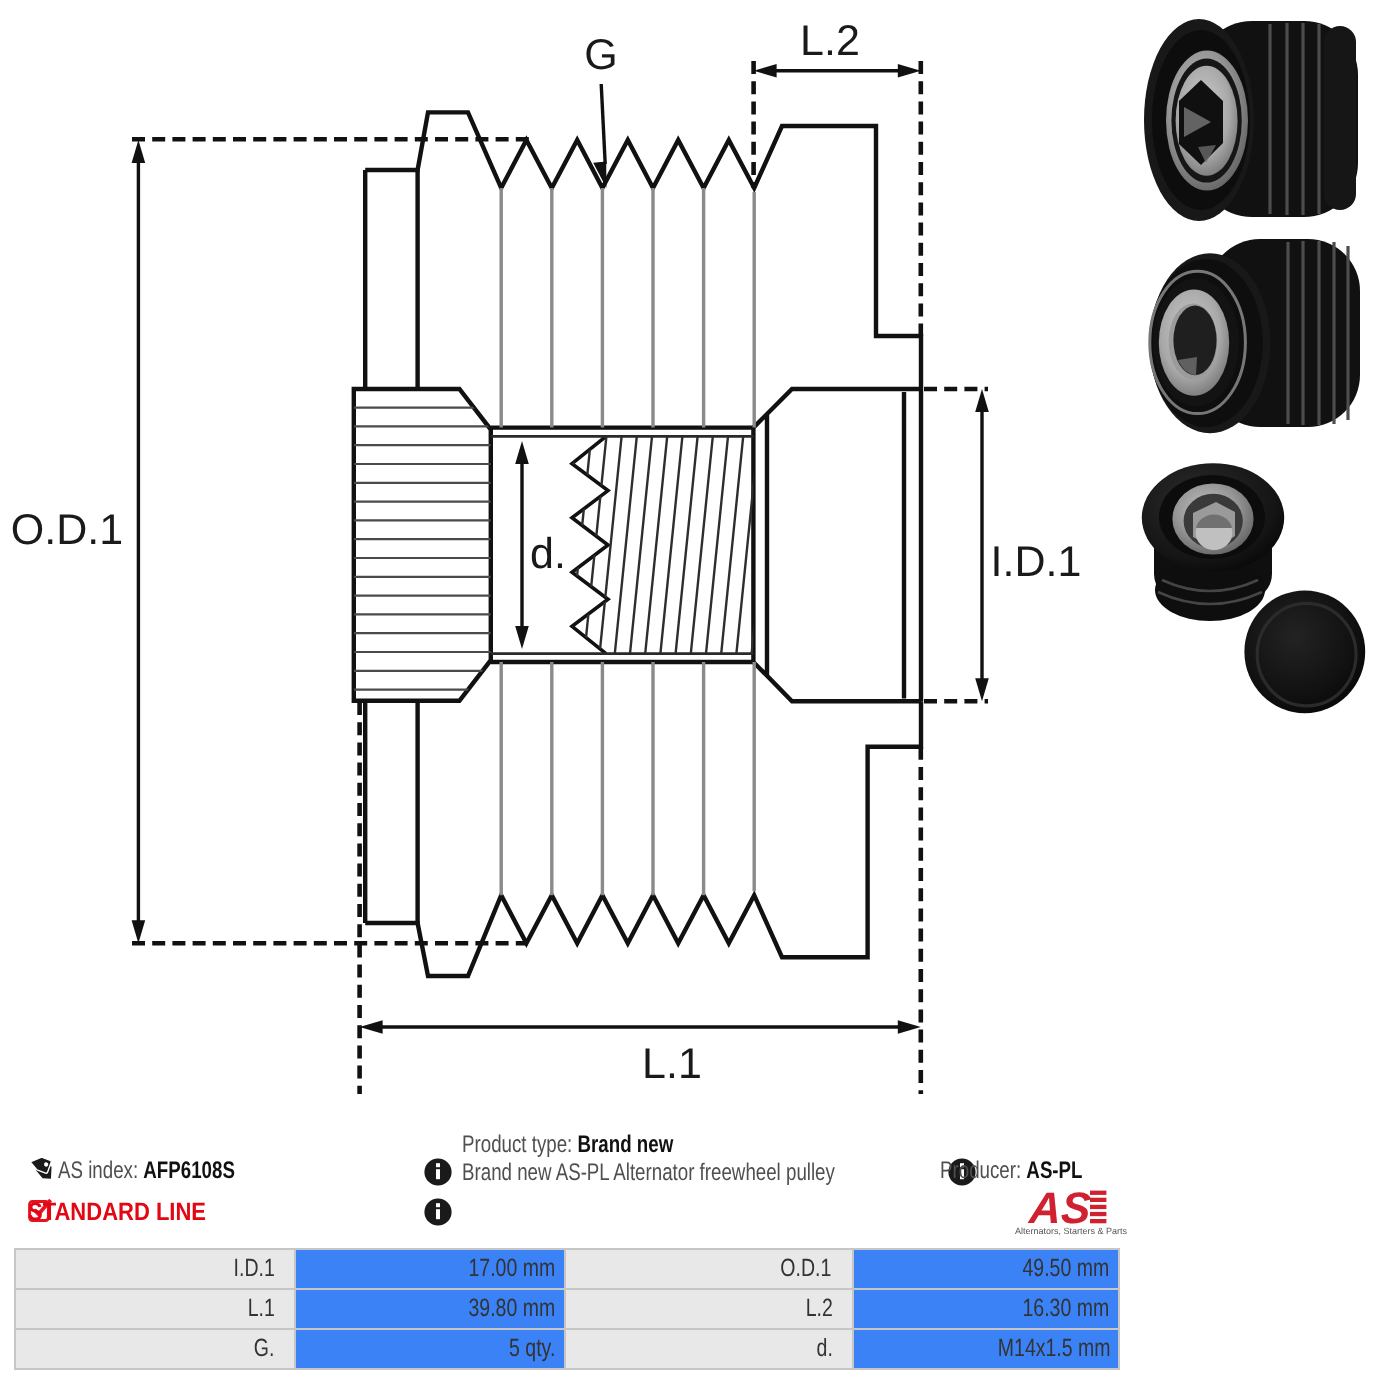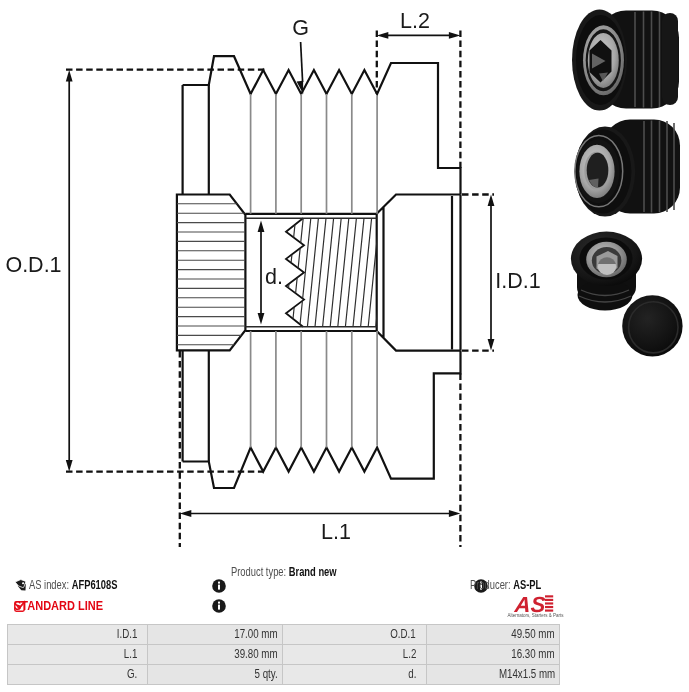--- a/index.html
+++ b/index.html
@@ -6,21 +6,21 @@
   .page { position:relative; width:689px; height:692px; }
   .inf { position:absolute; font-size:12px; color:#4f4f4f; white-space:nowrap; }
   .sx { display:inline-block; transform:scaleX(0.78); transform-origin:0 50%; }
   .sr { display:inline-block; transform:scaleX(0.78); transform-origin:100% 50%; }
   .b { font-weight:bold; color:#111; }
   .red { color:#e30613; font-weight:bold; }
   table.specs { position:absolute; left:7px; top:624px; width:552px; border-collapse:collapse;
                  font-size:12.5px; color:#333; table-layout:fixed; }
   table.specs td { border:1px solid #c6c6c6; height:18.9px; padding:0 10px 0 0; text-align:right; }
   td.lab { background:#e8e8e8; }
-  table.specs td.val { background:#e5e5e5; padding-right:4px; }
+  table.specs td.val { background:#3b82f6; padding-right:4px; }
   .ic { position:absolute; }
 </style></head>
 <body>
 <div class="page">
 <svg width="689" height="560" viewBox="0 0 689 560" style="position:absolute;top:0;left:0">
 
 <defs>
   <radialGradient id="met1" cx="42%" cy="38%" r="70%">
     <stop offset="0%" stop-color="#c2c2c2"></stop>
           <stop offset="55%" stop-color="#969696"></stop>
@@ -162,20 +162,21 @@
 <span class="ic" style="left:14px;top:598px"><svg width="13" height="12" viewBox="0 0 13 12">
         <rect x="0.8" y="1.8" width="9.4" height="9.4" rx="1.4" fill="none" stroke="#e8131e" stroke-width="1.5"></rect>
         <path d="M 3.2,5.9 L 5.3,8.1 L 11.3,1.0" fill="none" stroke="#e8131e" stroke-width="1.9"></path>
       </svg></span>
 <div class="inf" style="left:14px;top:598.5px"><span class="sx" style="transform:scaleX(0.88)"><span class="red" style="font-size:12.5px">STANDARD LINE</span></span></div>
 <span class="ic" style="left:212px;top:578.5px"><svg width="14" height="14" viewBox="0 0 14 14">
         <circle cx="7" cy="7" r="6.8" fill="#1a1a1a"></circle>
         <rect x="6" y="5.6" width="2" height="5" fill="#fff"></rect>
         <rect x="6" y="2.6" width="2" height="2" fill="#fff"></rect>
       </svg></span>
+<div class="inf" style="left:231px;top:579px"><span class="sx">Brand new AS-PL Alternator freewheel pulley</span></div>
 <span class="ic" style="left:212px;top:598.5px"><svg width="14" height="14" viewBox="0 0 14 14">
         <circle cx="7" cy="7" r="6.8" fill="#1a1a1a"></circle>
         <rect x="6" y="5.6" width="2" height="5" fill="#fff"></rect>
         <rect x="6" y="2.6" width="2" height="2" fill="#fff"></rect>
       </svg></span>
 <div class="inf" style="left:231px;top:565px"><span class="sx">Product type:&nbsp;<span class="b">Brand new</span></span></div>
 <span class="ic" style="left:474px;top:578.5px"><svg width="14" height="14" viewBox="0 0 14 14">
         <circle cx="7" cy="7" r="6.8" fill="#1a1a1a"></circle>
         <rect x="6" y="5.6" width="2" height="5" fill="#fff"></rect>
         <rect x="6" y="2.6" width="2" height="2" fill="#fff"></rect>

